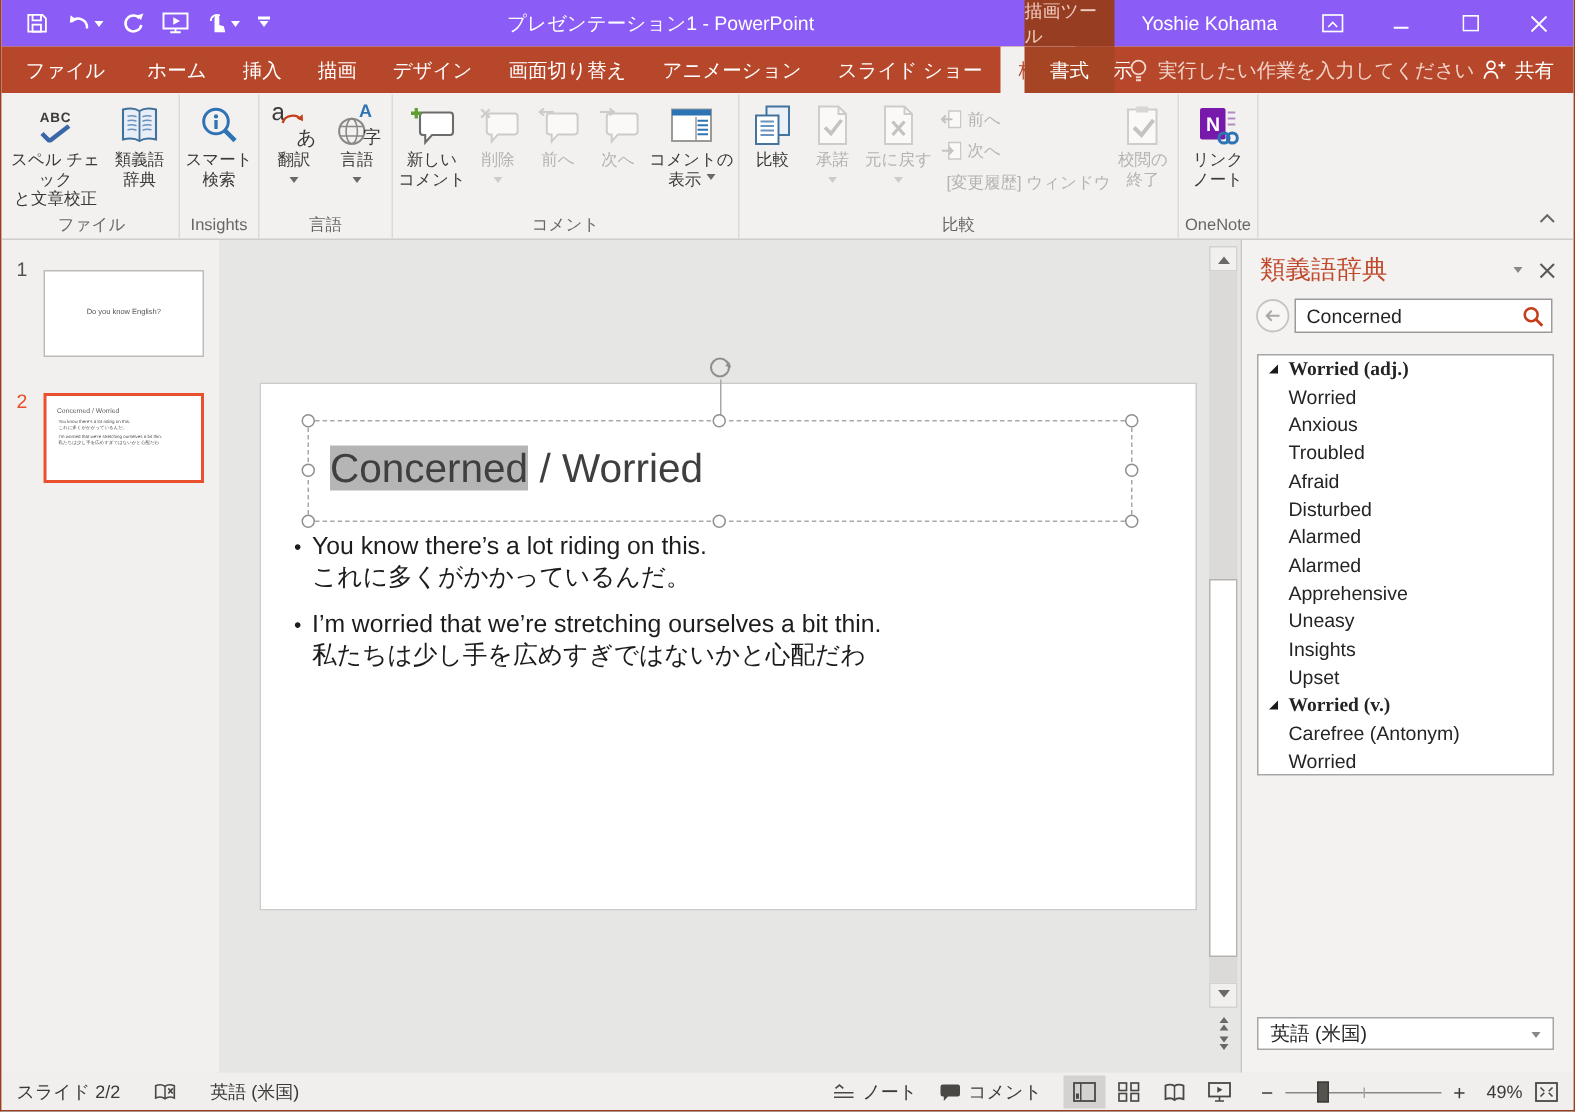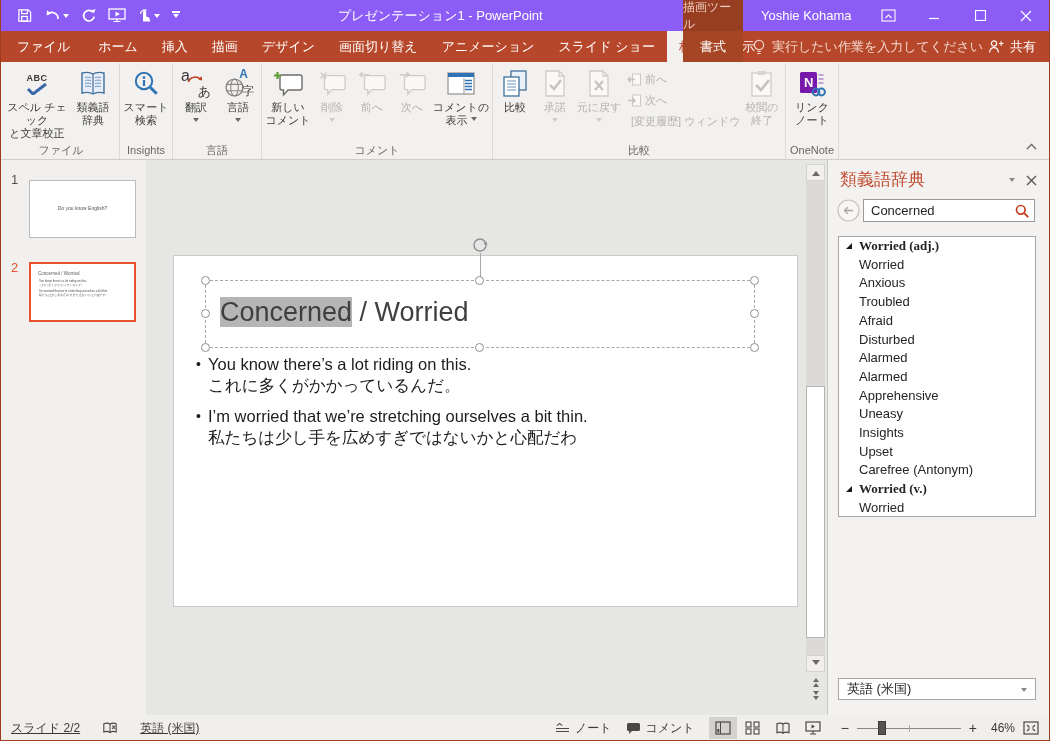--- a/index.html
+++ b/index.html
@@ -119,21 +119,21 @@
                      border-left:6px solid transparent; border-bottom:6px solid #1B1A19; }
   .litem.has-expander .expander { display:block; }
   .lang-select { position:absolute; left:10px; top:518px; width:198px; height:22px; background:#fff;
                  border:1px solid #A8A6A4; display:flex; align-items:center; padding:0 8px; color:#252423; }
   .lang-select .crt { margin-left:auto; }
 
   
   .statusbar { height:26px; background:#F0EFED; display:flex; align-items:center; font-size:12px;
                color:#3B3A39; padding:0 10px; gap:0; }
   .sb-item { display:flex; align-items:center; gap:5px; }
-  .sb-left { display:flex; align-items:center; gap:22px;text-decoration:underline; }
+  .sb-left { display:flex; align-items:center; gap:22px; }
   .sb-right { margin-left:auto; display:flex; align-items:center; gap:14px; }
   .viewgrp { display:flex; align-items:center; gap:2px; }
   .view-btn { width:28px; height:22px; display:flex; align-items:center; justify-content:center; }
   .view-btn.active { background:#D4D2D0; }
   .zoomgrp { display:flex; align-items:center; gap:8px; }
   .z-track { position:relative; width:104px; height:16px; }
   .z-line { position:absolute; left:0; right:0; top:8px; height:1px; background:#8A8886; }
   .z-tick { position:absolute; left:50%; top:5px; width:1px; height:7px; background:#A9A7A5; }
   .z-thumb { position:absolute; left:20%; top:1px; width:8px; height:14px; background:#56544F; border:1px solid #3B3A39; }
   .z-sign { font-size:14px; color:#3B3A39; }
@@ -632,28 +632,28 @@
           <div class="litem">
             
             <span>Insights</span>
           </div>
 
           <div class="litem">
             
             <span>Upset</span>
           </div>
 
-          <div class="litem">
-            
-            <span>Carefree (Antonym)</span>
-          </div>
-
           <div class="litem bold has-expander">
             <span class="expander"></span>
             <span>Worried (v.)</span>
+          </div>
+
+          <div class="litem">
+            
+            <span>Carefree (Antonym)</span>
           </div>
 
           <div class="litem">
             
             <span>Worried</span>
           </div>
         </div>
       <div class="lang-select">
         <span>英語 (米国)</span>
         <span class="crt gray"></span>
@@ -718,21 +718,21 @@
         </span>
       </span>
       <span class="zoomgrp">
         <span class="z-sign">−</span>
         <span class="z-track">
           <span class="z-line"></span>
           <span class="z-tick"></span>
           <span class="z-thumb"></span>
         </span>
         <span class="z-sign">+</span>
-        <span class="z-pct">46%</span>
+        <span class="z-pct">49%</span>
         <span style="display:flex">
           <svg width="16" height="14" viewBox="0 0 16 14">
               <rect x="1" y="1" width="14" height="12" fill="none" stroke="#4A4845" stroke-width="1.2"></rect>
               <path d="M4 4l2.5 2.5M12 4L9.5 6.5M4 10l2.5-2.5M12 10L9.5 7.5" stroke="#4A4845" stroke-width="1.1"></path>
             </svg>
         </span>
       </span>
     </div>
   </div>
 </div>

